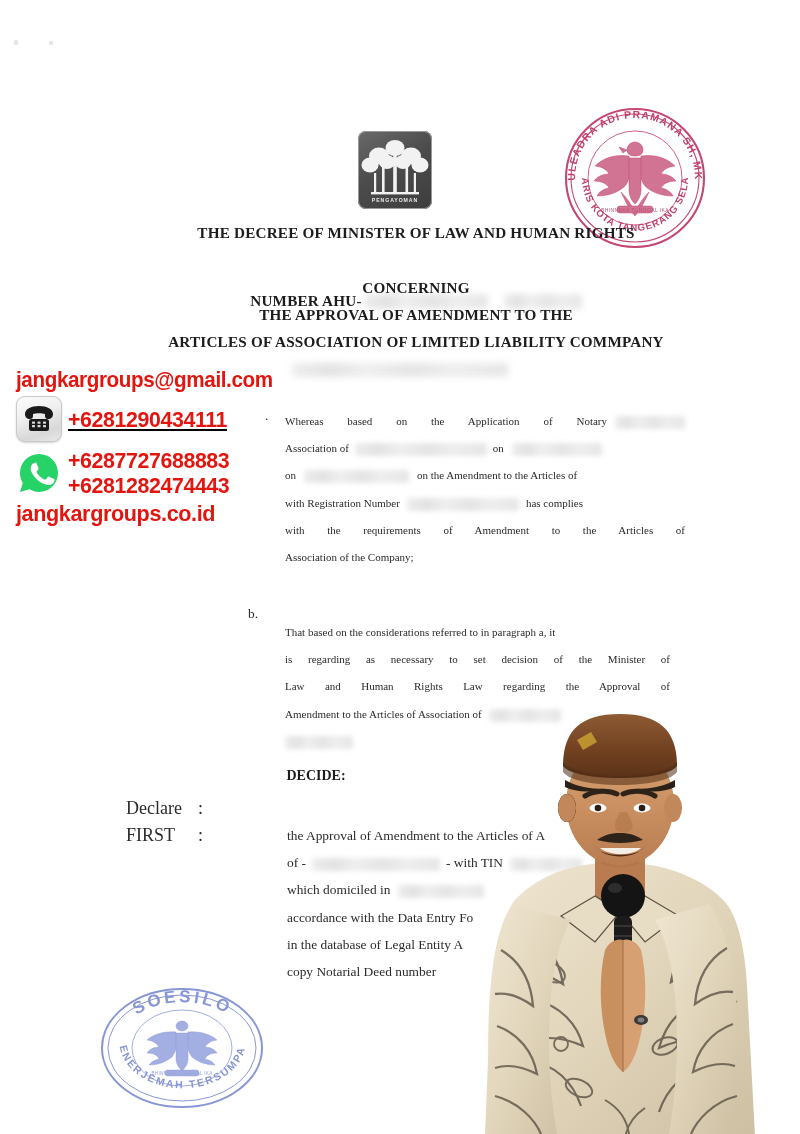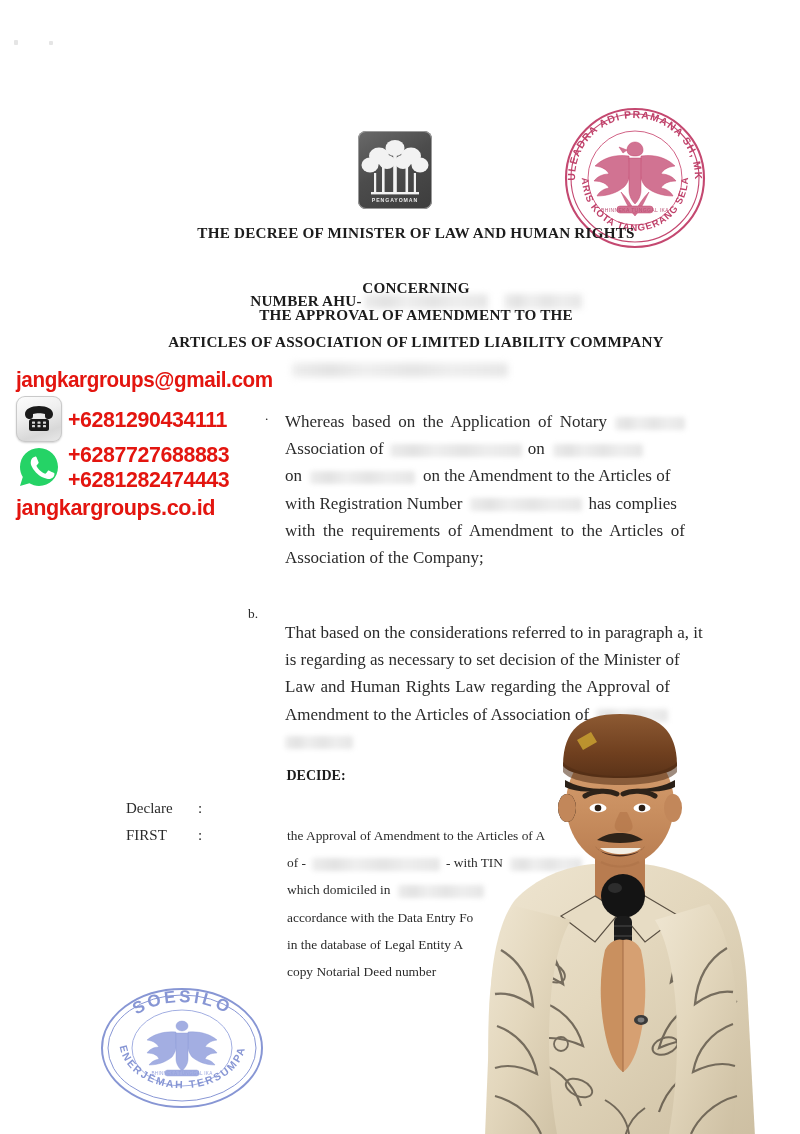--- a/index.html
+++ b/index.html
@@ -61,37 +61,37 @@
   }
   .redact.r2{filter:blur(3.4px);}
   .redact.strong{filter:blur(3.9px);}
 
   .company-line{position:absolute;left:0;width:800px;text-align:center;top:360px;}
 
   
   .body-text{
     position:absolute;
     font-family:"Liberation Serif",serif;
-    font-size:17px;color:#2b2b2b;line-height:27.2px;
+    font-size:11px;color:#2b2b2b;line-height:27.2px;
   }
   .para{position:absolute;width:400px;text-align:justify;}
   .para-a{left:285px;top:408px;}
   .para-b{left:285px;top:619px;width:385px;}
   .marker{position:absolute;font-size:13.4px;color:#2b2b2b;}
   .mk-a{left:265px;top:408px;}
   .mk-b{left:248px;top:606px;}
   .line{display:block;white-space:nowrap;height:27.2px;}
   .just{display:block;text-align:justify;text-align-last:justify;}
 
   
   .decide{
     position:absolute;left:0;width:632px;text-align:center;top:768px;
     font-family:"Liberation Serif",serif;font-weight:bold;font-size:14px;color:#1c1c1c;
   }
-  .declare-row{position:absolute;left:126px;top:795px;font-size:15px;color:#2b2b2b;line-height:27.2px;}
+  .declare-row{position:absolute;left:126px;top:795px;font-size:18px;color:#2b2b2b;line-height:27.2px;}
   .declare-row .lbl{display:inline-block;width:72px;}
   .declare-row .col{display:inline-block;width:14px;}
   .first-block{position:absolute;left:287px;top:822px;width:390px;font-size:13.4px;color:#2b2b2b;line-height:27.2px;}
 
   
   .contact{position:absolute;left:16px;top:368px;width:262px;z-index:40;}
   .ct-text{
     font-family:"Liberation Sans Narrow","Liberation Sans",sans-serif;
     font-weight:900;color:#e3150f;
     letter-spacing:-.4px;
@@ -376,39 +376,39 @@
         <path d="M272 248 c-20 12 -30 32 -32 56 c14 -10 26 -14 38 -12" stroke-width="2.3"></path>
         <path d="M278 324 c-22 8 -36 26 -40 48 c16 -8 30 -10 42 -6" stroke-width="2.2"></path>
         <path d="M282 396 c-24 6 -40 24 -46 38" stroke-width="2.2"></path>
       </g>
     </svg>
   </div>
 
   <div class="contact">
     <div class="ct-text ct-email">jangkargroups@gmail.com</div>
 
-    <div class="ct-row" style="margin-top:4px;">
+    <div class="ct-row" style="margin-top:4px;text-decoration:underline;">
       <div class="icon-phone">
         <svg width="32" height="28" viewBox="0 0 32 28" aria-hidden="true">
           <path d="M16 1 C8 1 2 4 2 9 c0 3 2 5 5 5 c2 0 3 -1 3 -3 l0 -2 c3 -1 9 -1 12 0 l0 2 c0 2 1 3 3 3 c3 0 5 -2 5 -5 c0 -5 -6 -8 -14 -8z" fill="#1a1a1a"></path>
           <rect x="6" y="14" width="20" height="12" rx="2.5" fill="#1a1a1a"></rect>
           <g fill="#d8d8d8">
             <rect x="9" y="16.5" width="3" height="2.2" rx=".5"></rect>
             <rect x="14.5" y="16.5" width="3" height="2.2" rx=".5"></rect>
             <rect x="20" y="16.5" width="3" height="2.2" rx=".5"></rect>
             <rect x="9" y="20" width="3" height="2.2" rx=".5"></rect>
             <rect x="14.5" y="20" width="3" height="2.2" rx=".5"></rect>
             <rect x="20" y="20" width="3" height="2.2" rx=".5"></rect>
           </g>
         </svg>
       </div>
       <div class="ct-text ct-num">+6281290434111</div>
     </div>
 
-    <div class="ct-row" style="margin-top:0;">
+    <div class="ct-row" style="margin-top:6px;">
       <div class="icon-wa">
         <svg width="44" height="44" viewBox="0 0 44 44" aria-hidden="true">
           <path d="M22 3 C11.5 3 3 11.5 3 22 c0 3.6 1 7 2.8 9.9 L3 41 l9.4 -2.7 C15.2 39.9 18.5 41 22 41 c10.5 0 19 -8.5 19 -19 S32.5 3 22 3z" fill="#25d366"></path>
           <path d="M16.2 13.5 c-.6 0 -1.3 .2 -2 1 c-.7 .8 -2.6 2.6 -2.6 6.2 c0 3.6 2.7 7.1 3 7.6 c.4 .5 5.2 8.3 12.8 11.3 c6.3 2.5 7.6 2 9 1.9 c1.4 -.1 4.5 -1.8 5.1 -3.6 c.6 -1.8 .6 -3.3 .4 -3.6 c-.2 -.3 -.7 -.5 -1.5 -.9 c-.8 -.4 -4.5 -2.2 -5.2 -2.5 c-.7 -.3 -1.2 -.4 -1.7 .4 c-.5 .8 -1.9 2.5 -2.4 3 c-.4 .5 -.9 .6 -1.6 .2 c-.8 -.4 -3.2 -1.2 -6.1 -3.8 c-2.3 -2 -3.8 -4.5 -4.2 -5.3 c-.4 -.8 0 -1.2 .4 -1.6 c.4 -.4 .8 -.9 1.2 -1.4 c.4 -.5 .5 -.8 .8 -1.3 c.3 -.5 .1 -1 -.1 -1.4 c-.2 -.4 -1.7 -4.1 -2.3 -5.6 c-.6 -1.5 -1.2 -1.3 -1.7 -1.3z" fill="#ffffff" transform="scale(.78) translate(6,2)"></path>
         </svg>
       </div>
       <div class="wa-nums">
         <div class="ct-text ct-num">+6287727688883</div>
         <div class="ct-text ct-num">+6281282474443</div>
       </div>

